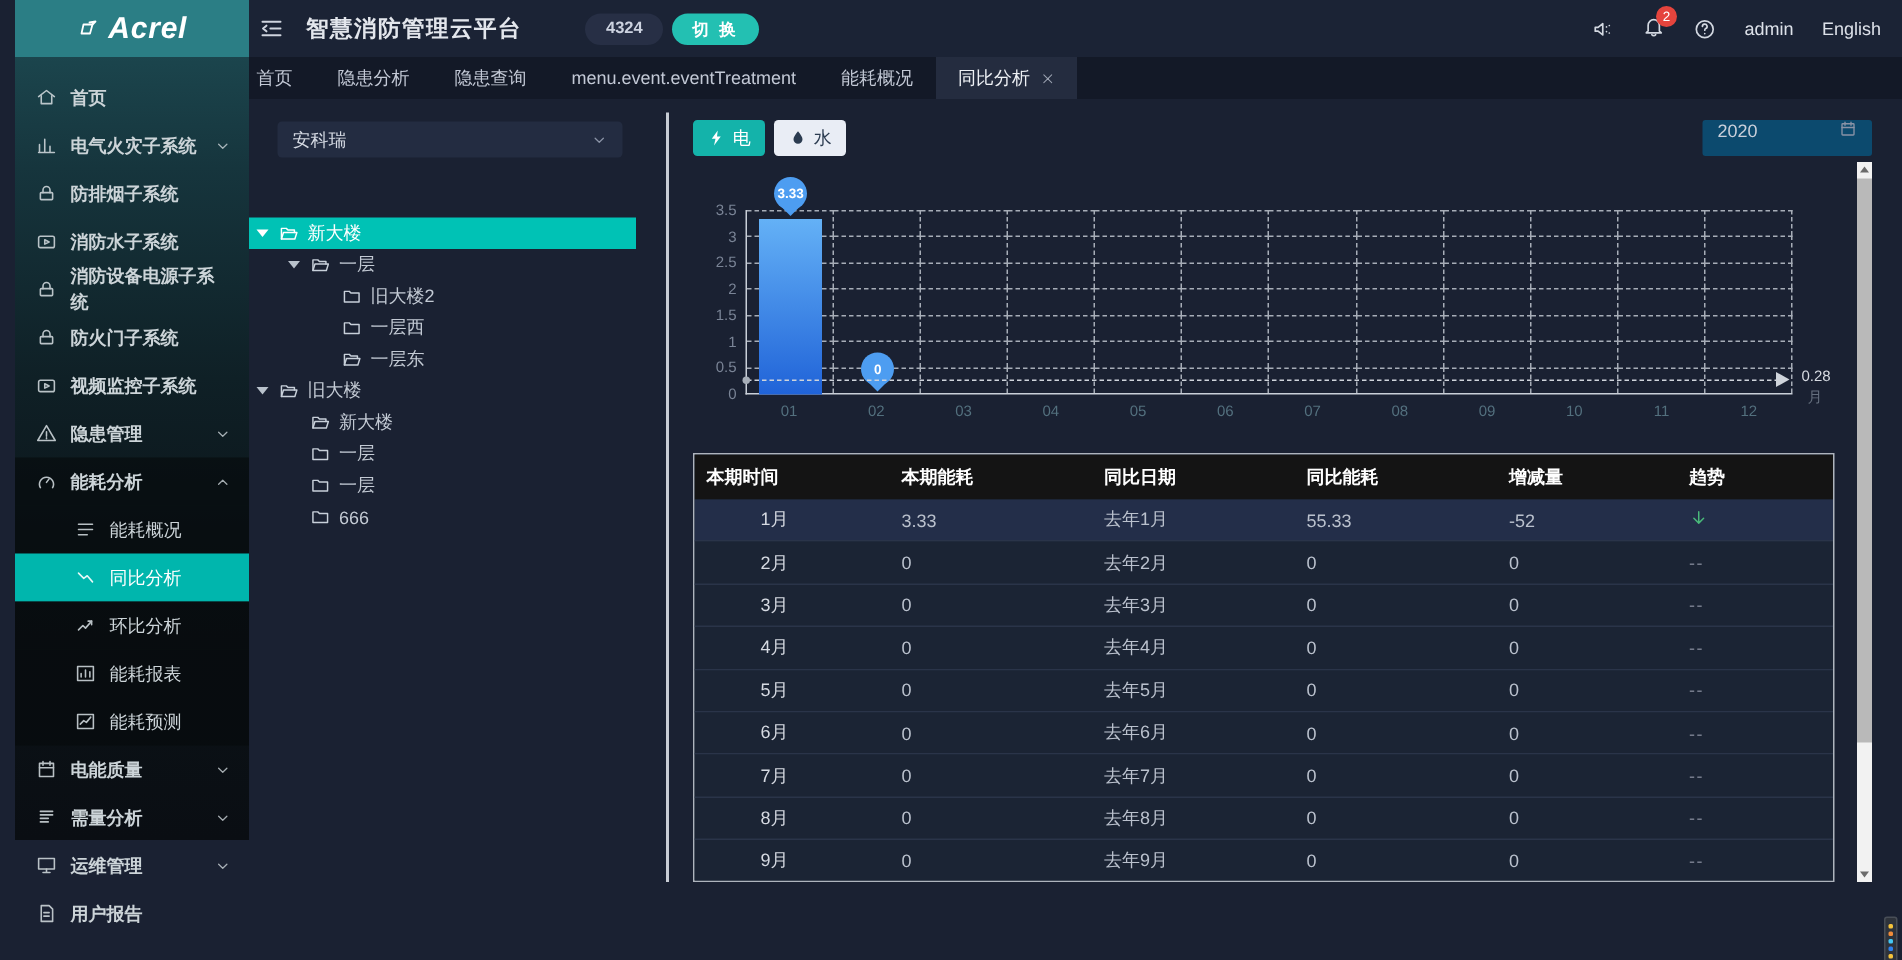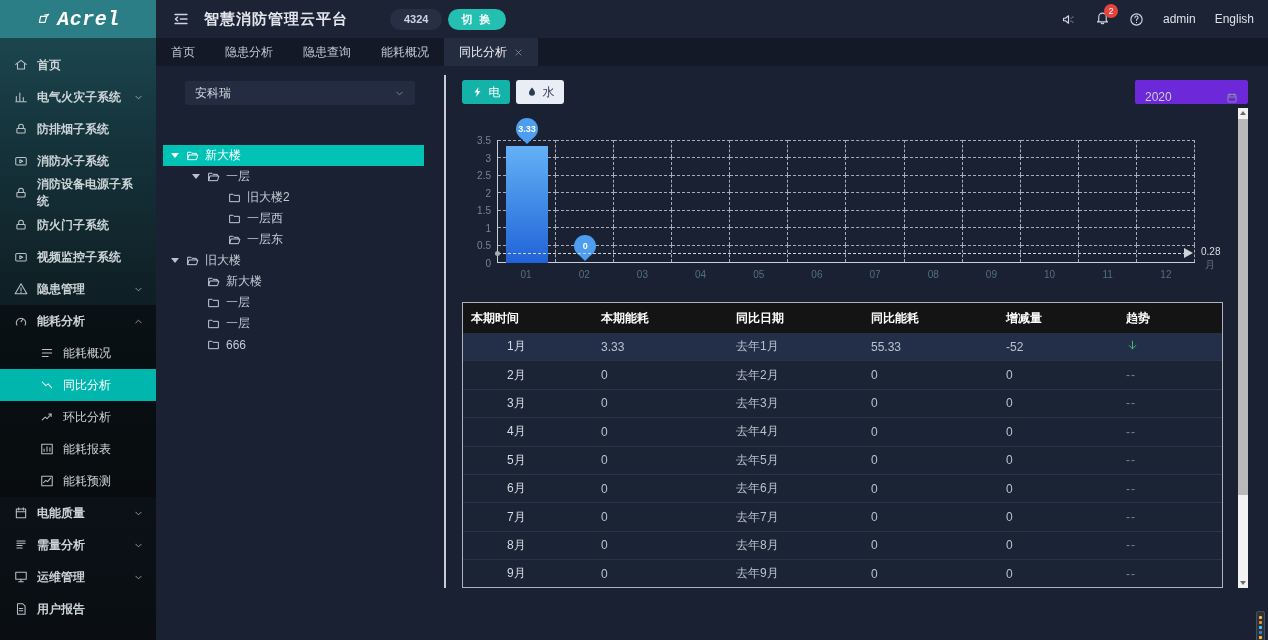--- a/index.html
+++ b/index.html
@@ -3,23 +3,23 @@
 <meta charset="utf-8">
 <style>
   * { margin:0; padding:0; box-sizing:border-box; }
   html,body { width:1268px; height:640px; overflow:hidden; }
   body { position:relative; background:#1a2132; font-family:"Liberation Sans", sans-serif; }
   svg { display:block; }
   .icon { display:inline-flex; align-items:center; justify-content:center; flex:none; }
   .icon svg { width:100%; height:100%; stroke:currentColor; fill:none; stroke-width:1.8; stroke-linecap:round; stroke-linejoin:round; }
 
   
-  .sidebar { position:absolute; left:0; top:0; width:156px; height:640px;
+  .sidebar { position:absolute; left:10px; top:0; width:156px; height:560px;
     background:linear-gradient(180deg,#1e4d55 0%,#16353d 20%,#0f2026 45%,#0b1318 70%,#0a0e13 100%);
-    color:#d2d9dc; z-index:5;font-family:Liberation Mono, monospace; }
+    color:#d2d9dc; z-index:5; }
   .logo { height:38px; background:#2b7e85; display:flex; align-items:center; justify-content:center; gap:5px;
     color:#fff; font-weight:bold; font-style:italic; font-size:20px; letter-spacing:.5px; }
   .logo .icon { width:16px; height:16px; color:#fff; }
   .nav { padding-top:11px; }
   .nav-item { height:32px; display:flex; align-items:center; padding:0 12px 0 14px; gap:9px; font-size:12px;
     font-weight:600; color:#ccd4d8; cursor:default; }
   .nav-item .icon { width:14px; height:14px; opacity:.9; }
   .nav-item .chev { margin-left:auto; width:11px; height:11px; opacity:.8; }
   .nav-item.in-dark { background:rgba(7,9,12,.62); }
   .nav-item.sub { padding-left:40px; font-weight:500; }
@@ -72,22 +72,22 @@
   .tree-caret.none { border:0; width:8px; height:0; margin-right:7px; }
   .tree-folder { width:13px; height:13px; margin-right:6px; color:#c8d0da; }
   .tree-node.selected .tree-folder { color:#fff; }
 
   
   .btn-electric { position:absolute; left:306px; top:14px; width:48px; height:24px; background:#14b3aa; color:#fff;
     border-radius:3px; display:flex; align-items:center; justify-content:center; gap:5px; font-size:12px; }
   .btn-electric .icon, .btn-water .icon { width:12px; height:12px; }
   .btn-water { position:absolute; left:360px; top:14px; width:48px; height:24px; background:#e9edf5; color:#2b3b50;
     border-radius:3px; display:flex; align-items:center; justify-content:center; gap:5px; font-size:12px; }
-  .year-select { position:absolute; right:20px; top:14px; width:113px; height:24px; background:#6d28d9;
-    border-radius:2px; display:flex; align-items:flex-end; padding:0 10px; font-size:12px; color:#c9cfda; }
+  .year-select { position:absolute; right:20px; top:14px; width:113px; height:24px; background:#0c4a6e;
+    border-radius:2px; display:flex; align-items:flex-start; padding:0 10px; font-size:12px; color:#c9cfda; }
   .year-select .icon { margin-left:auto; width:12px; height:12px; color:#8a93a6; }
 
   
   .plot { position:absolute; left:341px; top:74px; width:698px; height:123px;
     border-left:1px solid #c9cfd8; border-bottom:1px solid #c9cfd8; }
   .grid-layer { position:absolute; inset:0; display:grid; grid-template-columns:repeat(12,1fr); grid-template-rows:repeat(7,1fr); }
   .grid-cell { border-top:1px dashed rgba(222,228,235,.72); border-right:1px dashed rgba(222,228,235,.72); }
   .y-tick { position:absolute; width:34px; text-align:right; font-size:10px; color:#7a8496; }
   .x-tick { position:absolute; width:40px; text-align:center; font-size:10px; color:#53707e; }
   .bar { position:absolute; background:linear-gradient(180deg,#64b1f6,#2063d8); }
@@ -374,20 +374,23 @@
 
 <div class="tabbar" id="tabbar">
     <div class="tab">
       <span>首页</span>
     </div>
     <div class="tab">
       <span>隐患分析</span>
     </div>
     <div class="tab">
       <span>隐患查询</span>
+    </div>
+    <div class="tab">
+      <span>menu.event.eventTreatment</span>
     </div>
     <div class="tab">
       <span>能耗概况</span>
     </div>
     <div class="tab active">
       <span>同比分析</span>
       <span class="icon close">
         <svg viewBox="0 0 24 24">
           <path d="M5 5l14 14M19 5L5 19"></path>
         </svg>

